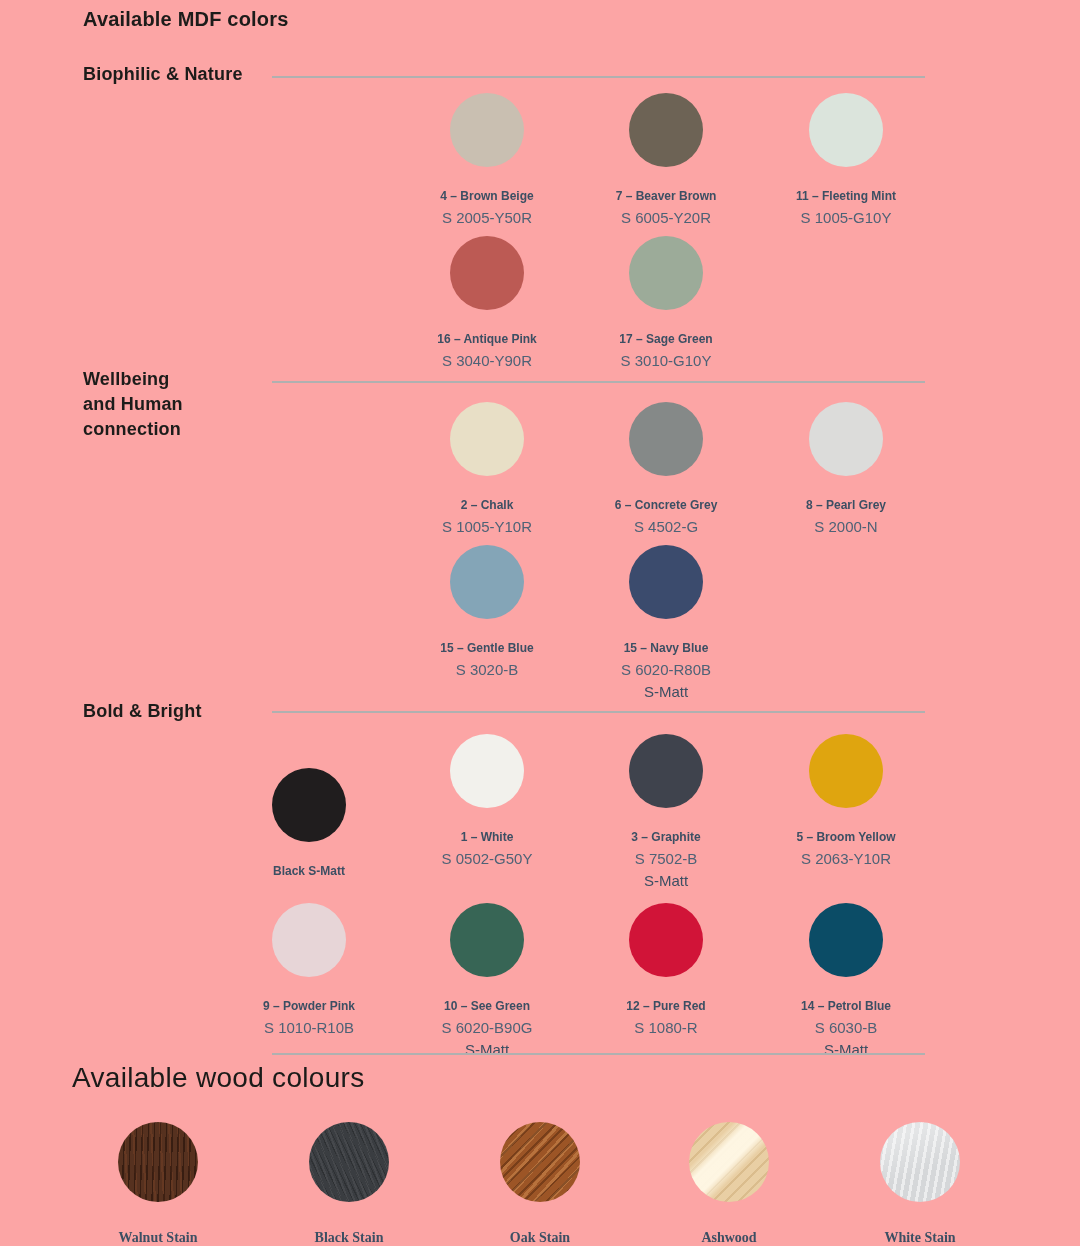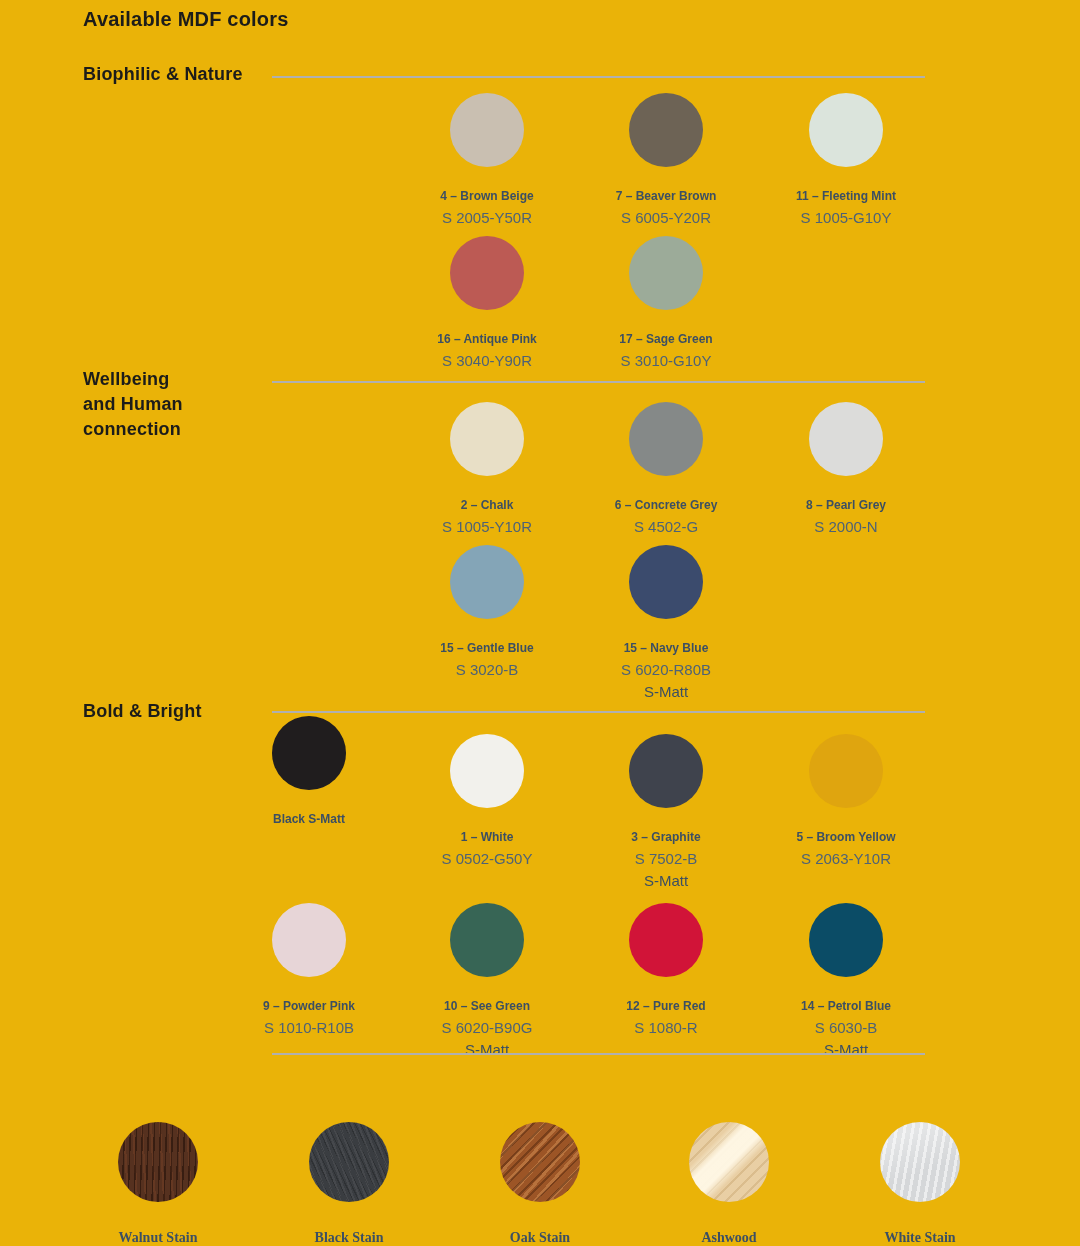--- a/index.html
+++ b/index.html
@@ -1,20 +1,20 @@
 <!DOCTYPE html>
 <html><head>
 <meta charset="utf-8">
 <style>
   html, body { margin: 0; padding: 0; background: #ffffff; }
   .page {
     position: relative;
     width: 1080px;
     height: 1246px;
-    background: #eab308;
+    background: #fca5a5;
     font-family: "Liberation Sans", sans-serif;
     overflow: hidden;
   }
   .mdf-title {
     position: absolute; left: 83px; top: 8px;
     font-size: 20px; font-weight: 700; color: #1c1c1a; letter-spacing: .2px;
   }
   .sec-heading {
     position: absolute; left: 83px;
     font-size: 18px; font-weight: 700; color: #1c1c1a;
@@ -136,21 +136,21 @@
         <div class="sw-code">S 3020-B</div>
       </div>
       <div class="cell" style="left: 576px; top: 545px;">
         <div class="dot" style="background: rgb(59, 75, 109);"></div>
         <div class="sw-name">15 – Navy Blue</div>
         <div class="sw-code">S 6020-R80B</div>
         <div class="sw-finish">S-Matt</div>
       </div>
       <div class="sec-heading" style="top: 699px;">Bold &amp; Bright</div>
       <div class="divider" style="top: 711px;"></div>
-      <div class="cell" style="left: 219px; top: 716px;">
+      <div class="cell" style="left: 219px; top: 768px;">
         <div class="dot" style="background: rgb(32, 29, 30);"></div>
         <div class="sw-name">Black S-Matt</div>
       </div>
       <div class="cell" style="left: 397px; top: 734px;">
         <div class="dot" style="background: rgb(242, 241, 236);"></div>
         <div class="sw-name">1 – White</div>
         <div class="sw-code">S 0502-G50Y</div>
       </div>
       <div class="cell" style="left: 576px; top: 734px;">
         <div class="dot" style="background: rgb(63, 67, 77);"></div>
@@ -180,20 +180,21 @@
         <div class="sw-code">S 1080-R</div>
       </div>
       <div class="cell" style="left: 756px; top: 903px;">
         <div class="dot" style="background: rgb(11, 76, 102);"></div>
         <div class="sw-name">14 – Petrol Blue</div>
         <div class="sw-code">S 6030-B</div>
         <div class="sw-finish">S-Matt</div>
       </div>
       <div class="divider" style="top: 1053px;"></div>
     </div>
+  <div class="wood-title">Available wood colours</div>
   <div id="wood-root">
       <div class="wood-cell" style="left: 63px; top: 1122px;">
         <div class="wood-dot tex-walnut"></div>
         <div class="wood-name">Walnut Stain</div>
       </div>
       <div class="wood-cell" style="left: 254px; top: 1122px;">
         <div class="wood-dot tex-black-stain"></div>
         <div class="wood-name">Black Stain</div>
       </div>
       <div class="wood-cell" style="left: 445px; top: 1122px;">

